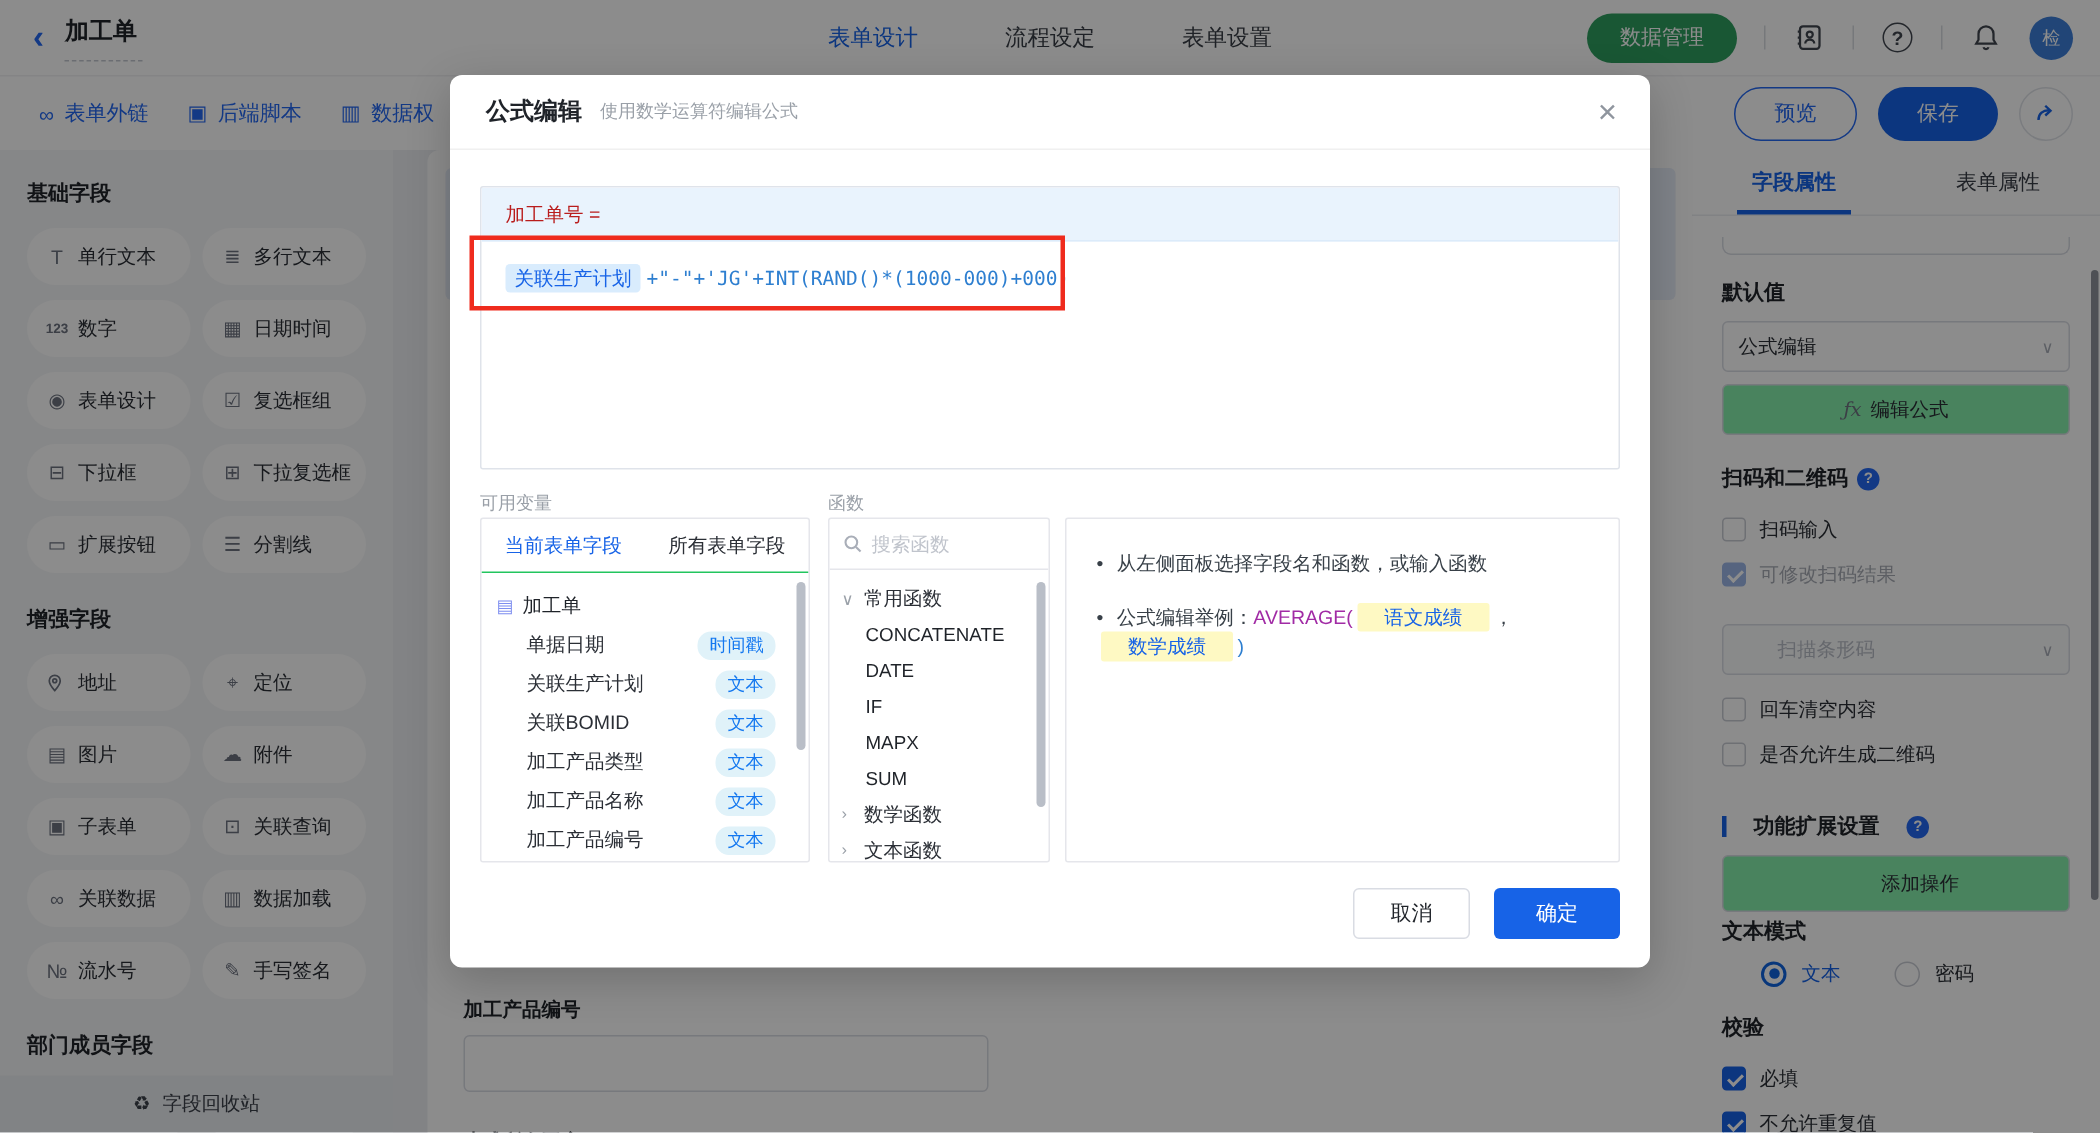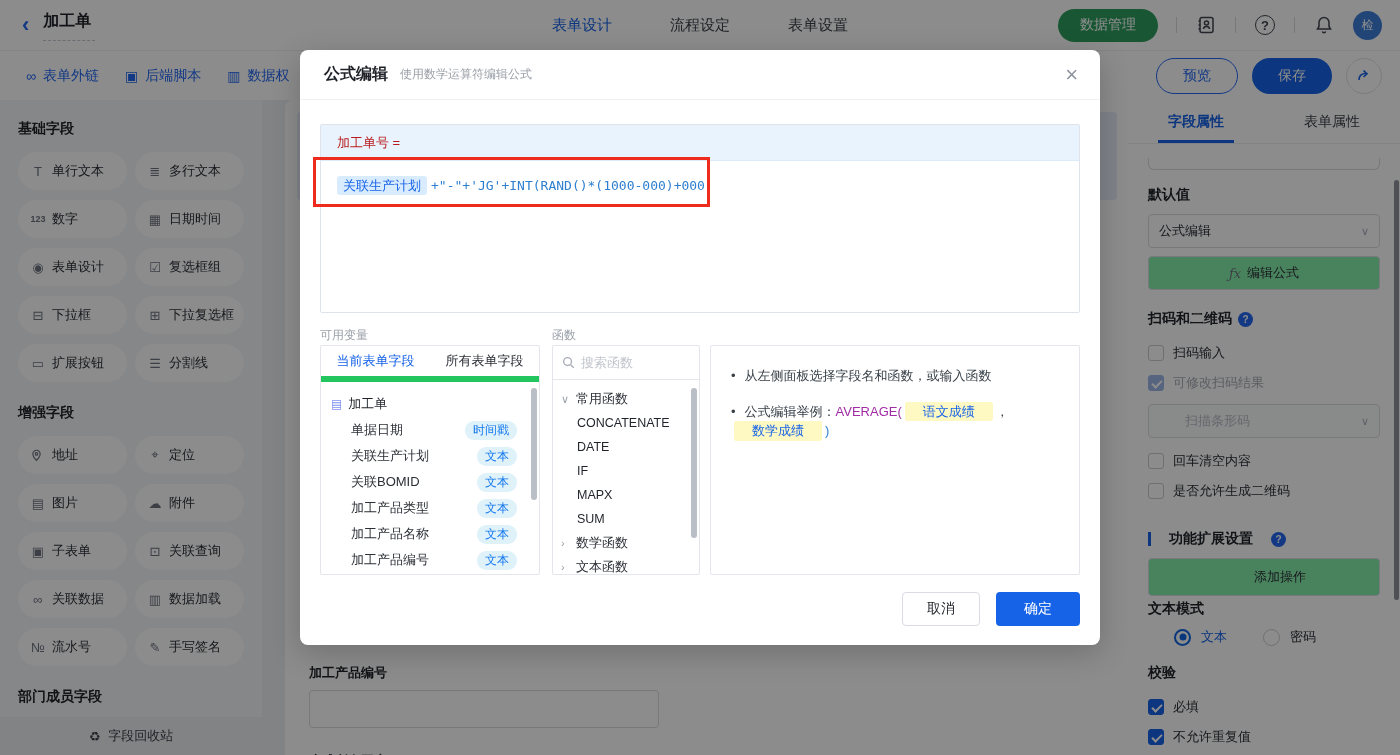--- a/index.html
+++ b/index.html
@@ -91,21 +91,21 @@
   .mclose { position:absolute; right:22px; top:14px; font-size:22px; color:#8f959e; cursor:pointer; line-height:1; }
 
   .editor { position:absolute; left:20px; top:74px; width:760px; height:189px; border:1px solid #dfe3ea; border-radius:2px; overflow:hidden; }
   .edhead { height:36px; background:#e9f3fd; display:flex; align-items:center; padding:6px 16px; font-size:13px; color:#b91c1c; border-bottom:1px solid #dcebfa; }
   .edbody { padding:16px; font-family:"DejaVu Sans Mono",monospace; font-size:13px; color:#2e7fd0; }
   .vartag { background:#d9ecfd; color:#1763e7; font-family:"Liberation Sans",sans-serif; font-size:13px; padding:2px 6px; border-radius:3px; margin-right:4px; }
   .redbox { position:absolute; left:13px; top:107px; width:397px; height:50px; border:3px solid #ef2b1d; z-index:5; pointer-events:none; }
 
   .panel-label { position:absolute; font-size:12px; color:#9aa0a8; top:277px; }
   .varpanel { position:absolute; left:20px; top:295px; width:220px; height:230px; border:1px solid #e5e6eb; border-radius:2px; overflow:hidden; }
-  .vtabs { height:36px; display:flex; border-bottom:6px solid #22c55e; }
+  .vtabs { height:36px; display:flex; border-bottom:1px solid #22c55e; }
   .vtab { flex:1; display:flex; align-items:center; justify-content:center; font-size:13px; color:#2b2f36; cursor:pointer; }
   .vtab.active { color:#1763e7; }
   .vtree { padding:9px 10px 0 10px; position:relative; }
   .vform { display:flex; align-items:center; gap:6px; font-size:13px; color:#1f2329; height:26px; }
   .vform .docicon { color:#7f8ff0; font-size:12px; }
   .vrow { display:flex; align-items:center; justify-content:space-between; height:26px; padding-left:20px; padding-right:12px; cursor:pointer; }
   .vrow .vname { font-size:13px; color:#2b2f36; }
   .badge { background:#e0f2f9; color:#1478f0; font-size:12px; padding:1px 8px; border-radius:9px; }
   .vscroll { position:absolute; right:2px; top:42px; width:6px; height:112px; background:#b9bec7; border-radius:3px; }
 
@@ -376,21 +376,21 @@
         <span class="helpdot">?</span>
       </div>
       <div class="cbrow">
           <span class="cb"></span>
           <span>扫码输入</span>
         </div>
       <div class="cbrow muted">
           <span class="cb checked dis"></span>
           <span>可修改扫码结果</span>
         </div>
-      <div class="rselect disabled" style="margin-top:6px;padding-left:36px;">
+      <div class="rselect disabled" style="margin-top:18px;padding-left:36px;">
         <span>扫描条形码</span>
         <span class="chev">∨</span>
       </div>
       <div class="cbrow">
           <span class="cb"></span>
           <span>回车清空内容</span>
         </div>
       <div class="cbrow" style="margin-bottom:24px;">
           <span class="cb"></span>
           <span>是否允许生成二维码</span>

